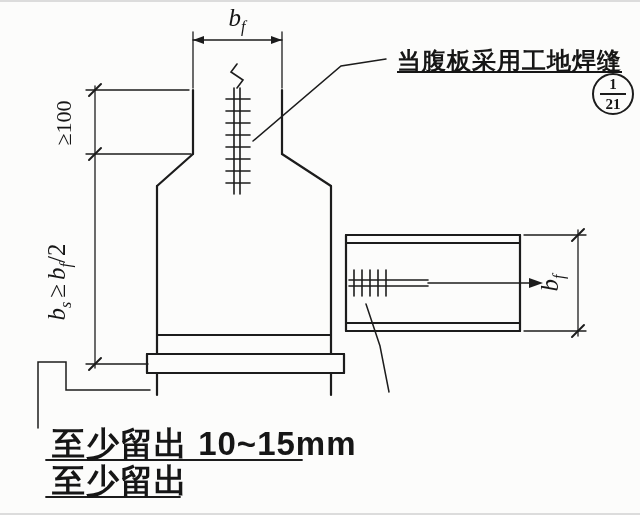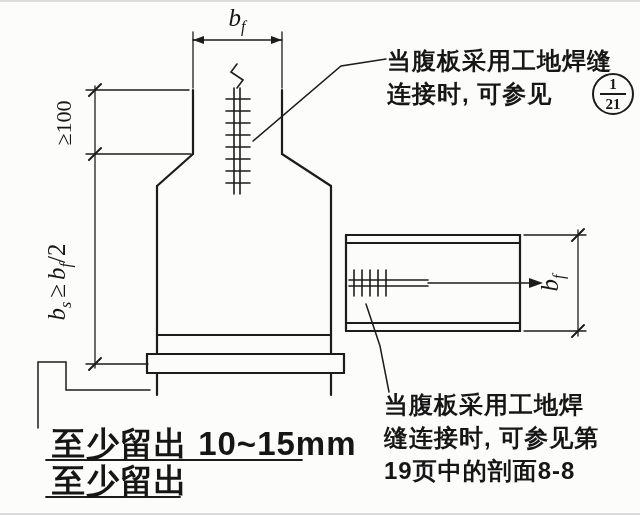--- a/index.html
+++ b/index.html
@@ -12,21 +12,21 @@
     overflow: hidden;
     border-top: 2px solid #dcdcdc;
     border-bottom: 2px solid #dcdcdc;
     font-family: "Liberation Sans", sans-serif;
     color: #161616;
   }
   svg.linework { position: absolute; inset: 0; }
 
   
   .note { position: absolute; font-size: 24px; font-weight: 600; letter-spacing: 1px; line-height: 33px; white-space: nowrap; }
-  .note-top-right   { left: 387px; top: 42px; }
+  .note-top-right   { left: 397px; top: 42px; text-decoration: underline; }
   .note-bottom-right{ left: 384px; top: 386px; }
   .note-bottom-left { left: 52px;  top: 423px; font-size: 33px; line-height: 37px; }
 
   .dim-label { position: absolute; font-family: "Liberation Serif", serif; font-size: 25px; white-space: nowrap; }
   .dim-label i   { font-style: italic; font-family: "Liberation Serif", serif; }
   .dim-label sub { font-size: 16px; font-style: italic; }
   .dim-label .op { font-style: normal; margin: 0 4px; font-family: "Liberation Serif", serif; }
   .dim-label .tail { font-style: normal; }
 
   .dim-top-bf { left: 237px; top: 2px; transform: translateX(-50%); }
@@ -158,32 +158,26 @@
   <div class="dim-label rot dim-left-lower" style="position:absolute;">
     <i>b</i><sub>s</sub><span class="op">≥</span><i>b</i><sub>f</sub><span class="tail">/2</span>
   </div>
 
   <div class="dim-label rot dim-right-bf" style="position:absolute;">
     <i>b</i><sub>f</sub>
   </div>
 
   <div class="note note-top-right">
     <div class="note-line">当腹板采用工地焊缝</div>
-    <div class="note-line">连接时, 可参见</div>
   </div>
 
   <div class="bubble">
     <div class="bubble-top">1</div>
     <div class="bubble-bottom">21</div>
   </div>
 
-  <div class="note note-bottom-right">
-    <div class="note-line">当腹板采用工地焊</div>
-    <div class="note-line">缝连接时, 可参见第</div>
-    <div class="note-line">19页中的剖面8-8</div>
-  </div>
 
   <div class="note note-bottom-left">
     <div class="note-line">至少留出 10~15mm</div>
     <div class="note-line">至少留出</div>
   </div>
 
 </div>
 
 </body></html>

